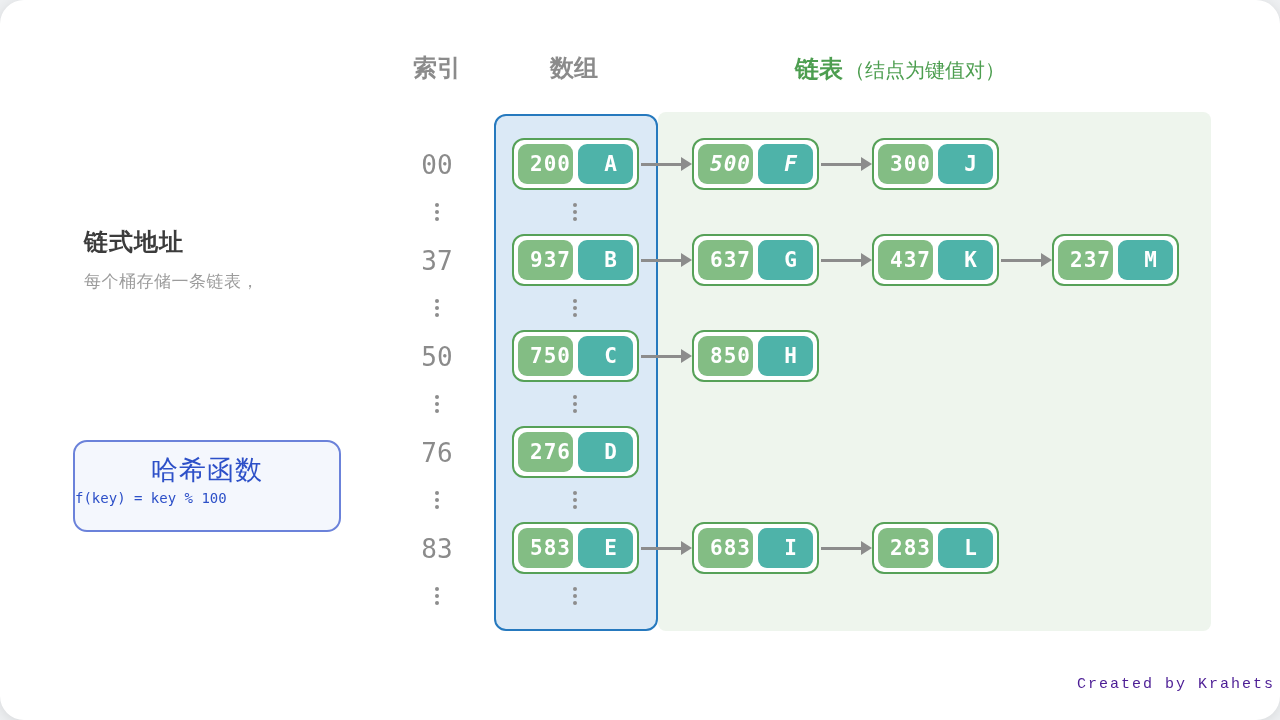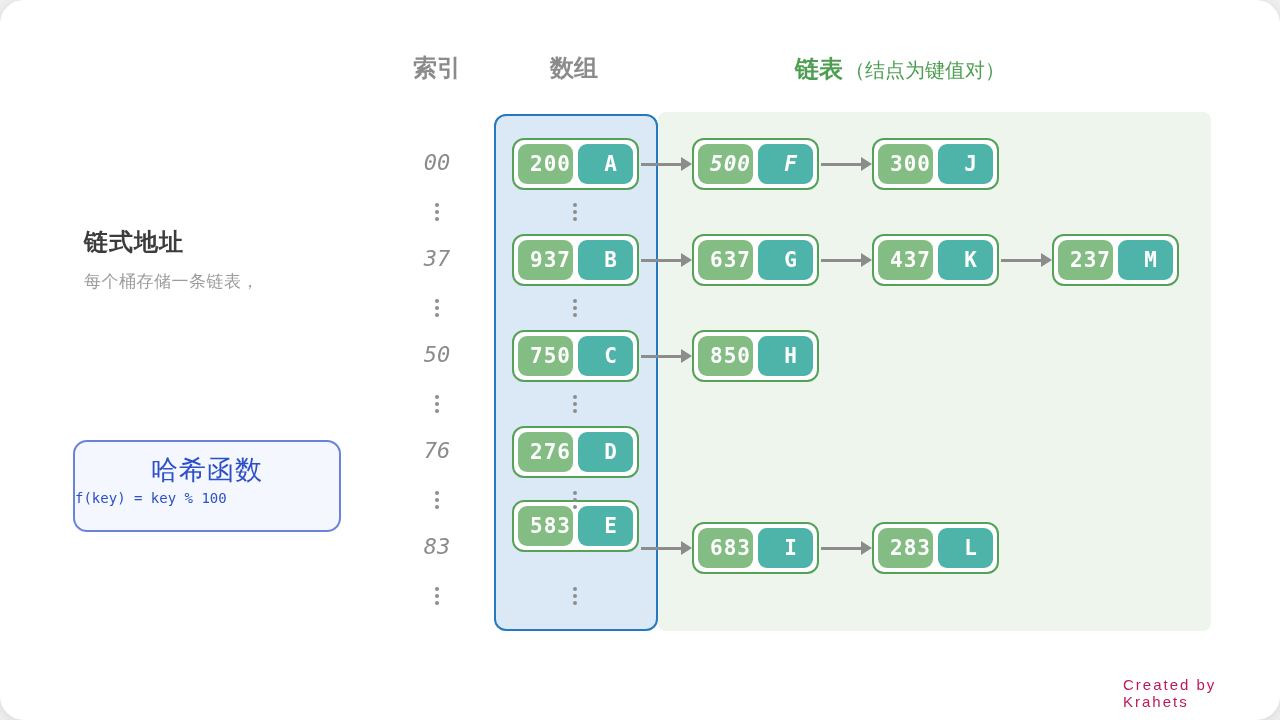--- a/index.html
+++ b/index.html
@@ -26,43 +26,43 @@
   #panel-title { left:84px; top:226px; font-size:24px; font-weight:bold; color:#3c3c3c; letter-spacing:1px; }
   .panel-desc { left:84px; width:300px; font-size:17px; color:#9c9c9c; letter-spacing:0.5px; }
   #hash-box { left:73px; top:440px; width:268px; height:92px; background:#f4f7fd;
               border:2px solid #6b82da; border-radius:14px; }
   #hash-title { left:0; top:10px; width:100%; text-align:center; font-size:27px; color:#2d50c8; letter-spacing:1px; }
   #hash-formula { left:0; top:48px; width:100%; text-align:left; font-size:14px; color:#2d50c8;
                   font-family:"DejaVu Sans Mono", monospace; }
 
   
   .index-label { width:64px; text-align:center; font-family:"DejaVu Sans Mono", monospace;
-                 font-size:22px; color:#8b8b8b;font-style:italic; }
+                 font-size:26px; color:#8b8b8b; }
 
   
   .dots { display:flex; flex-direction:column; align-items:center; gap:3px; }
   .dots .dot { width:4px; height:4px; border-radius:50%; background:#8d8d8d; }
 
   
   .node { position:absolute; width:127px; height:52px; background:#ffffff;
           border:2px solid #56a158; border-radius:12px;
           display:flex; align-items:center; justify-content:center; gap:5px; }
   .cell { width:55px; height:40px; border-radius:9px; display:flex; align-items:center; justify-content:center;
           color:#ffffff; font-family:"DejaVu Sans Mono", monospace; font-size:21px; font-weight:bold;padding-left:10px; }
   .cell.key { background:#83bd84; letter-spacing:1px; }
   .cell.val { background:#4eb3a9; }
 
   
   .arrow { position:absolute; height:14px; }
   .arrow .line { position:absolute; left:0; right:9px; top:5.5px; height:3px; background:#8c8c8c; }
   .arrow .head { position:absolute; right:0; top:0; width:0; height:0;
                  border-left:11px solid #8c8c8c; border-top:7px solid transparent; border-bottom:7px solid transparent; }
 
-  #watermark { left:1123px; top:676px; font-family:Liberation Sans, sans-serif;
-               font-size:15px; color:#be185d; letter-spacing:2px; }
+  #watermark { left:1077px; top:676px; font-family:Liberation Mono, monospace;
+               font-size:15px; color:#4c1d95; letter-spacing:2px; }
 </style>
 </head>
 <body>
 
 <div id="canvas">
 
   <div id="list-region" class="abs"></div>
   <div id="array-region" class="abs"></div>
 
   <div class="abs col-header" style="left:405px; top:52px; width:64px;">索引</div>
@@ -143,21 +143,21 @@
       <div class="node" style="position: absolute; left: 692px; top: 330px;">
         <div class="cell key">850</div>
         <div class="cell val">H</div>
       </div>
       <div class="index-label" style="position: absolute; left: 405px; top: 438px;">76</div>
       <div class="node" style="position: absolute; left: 512px; top: 426px;">
         <div class="cell key">276</div>
         <div class="cell val">D</div>
       </div>
       <div class="index-label" style="position: absolute; left: 405px; top: 534px;">83</div>
-      <div class="node" style="position: absolute; left: 512px; top: 500px;">
+      <div class="node" style="position: absolute; left: 512px; top: 522px;">
         <div class="cell key">583</div>
         <div class="cell val">E</div>
       </div>
       <div class="arrow" style="position: absolute; left: 641px; top: 541px; width: 51px;">
         <div class="line"></div>
         <div class="head"></div>
       </div>
       <div class="node" style="position: absolute; left: 692px; top: 522px;">
         <div class="cell key">683</div>
         <div class="cell val">I</div>

